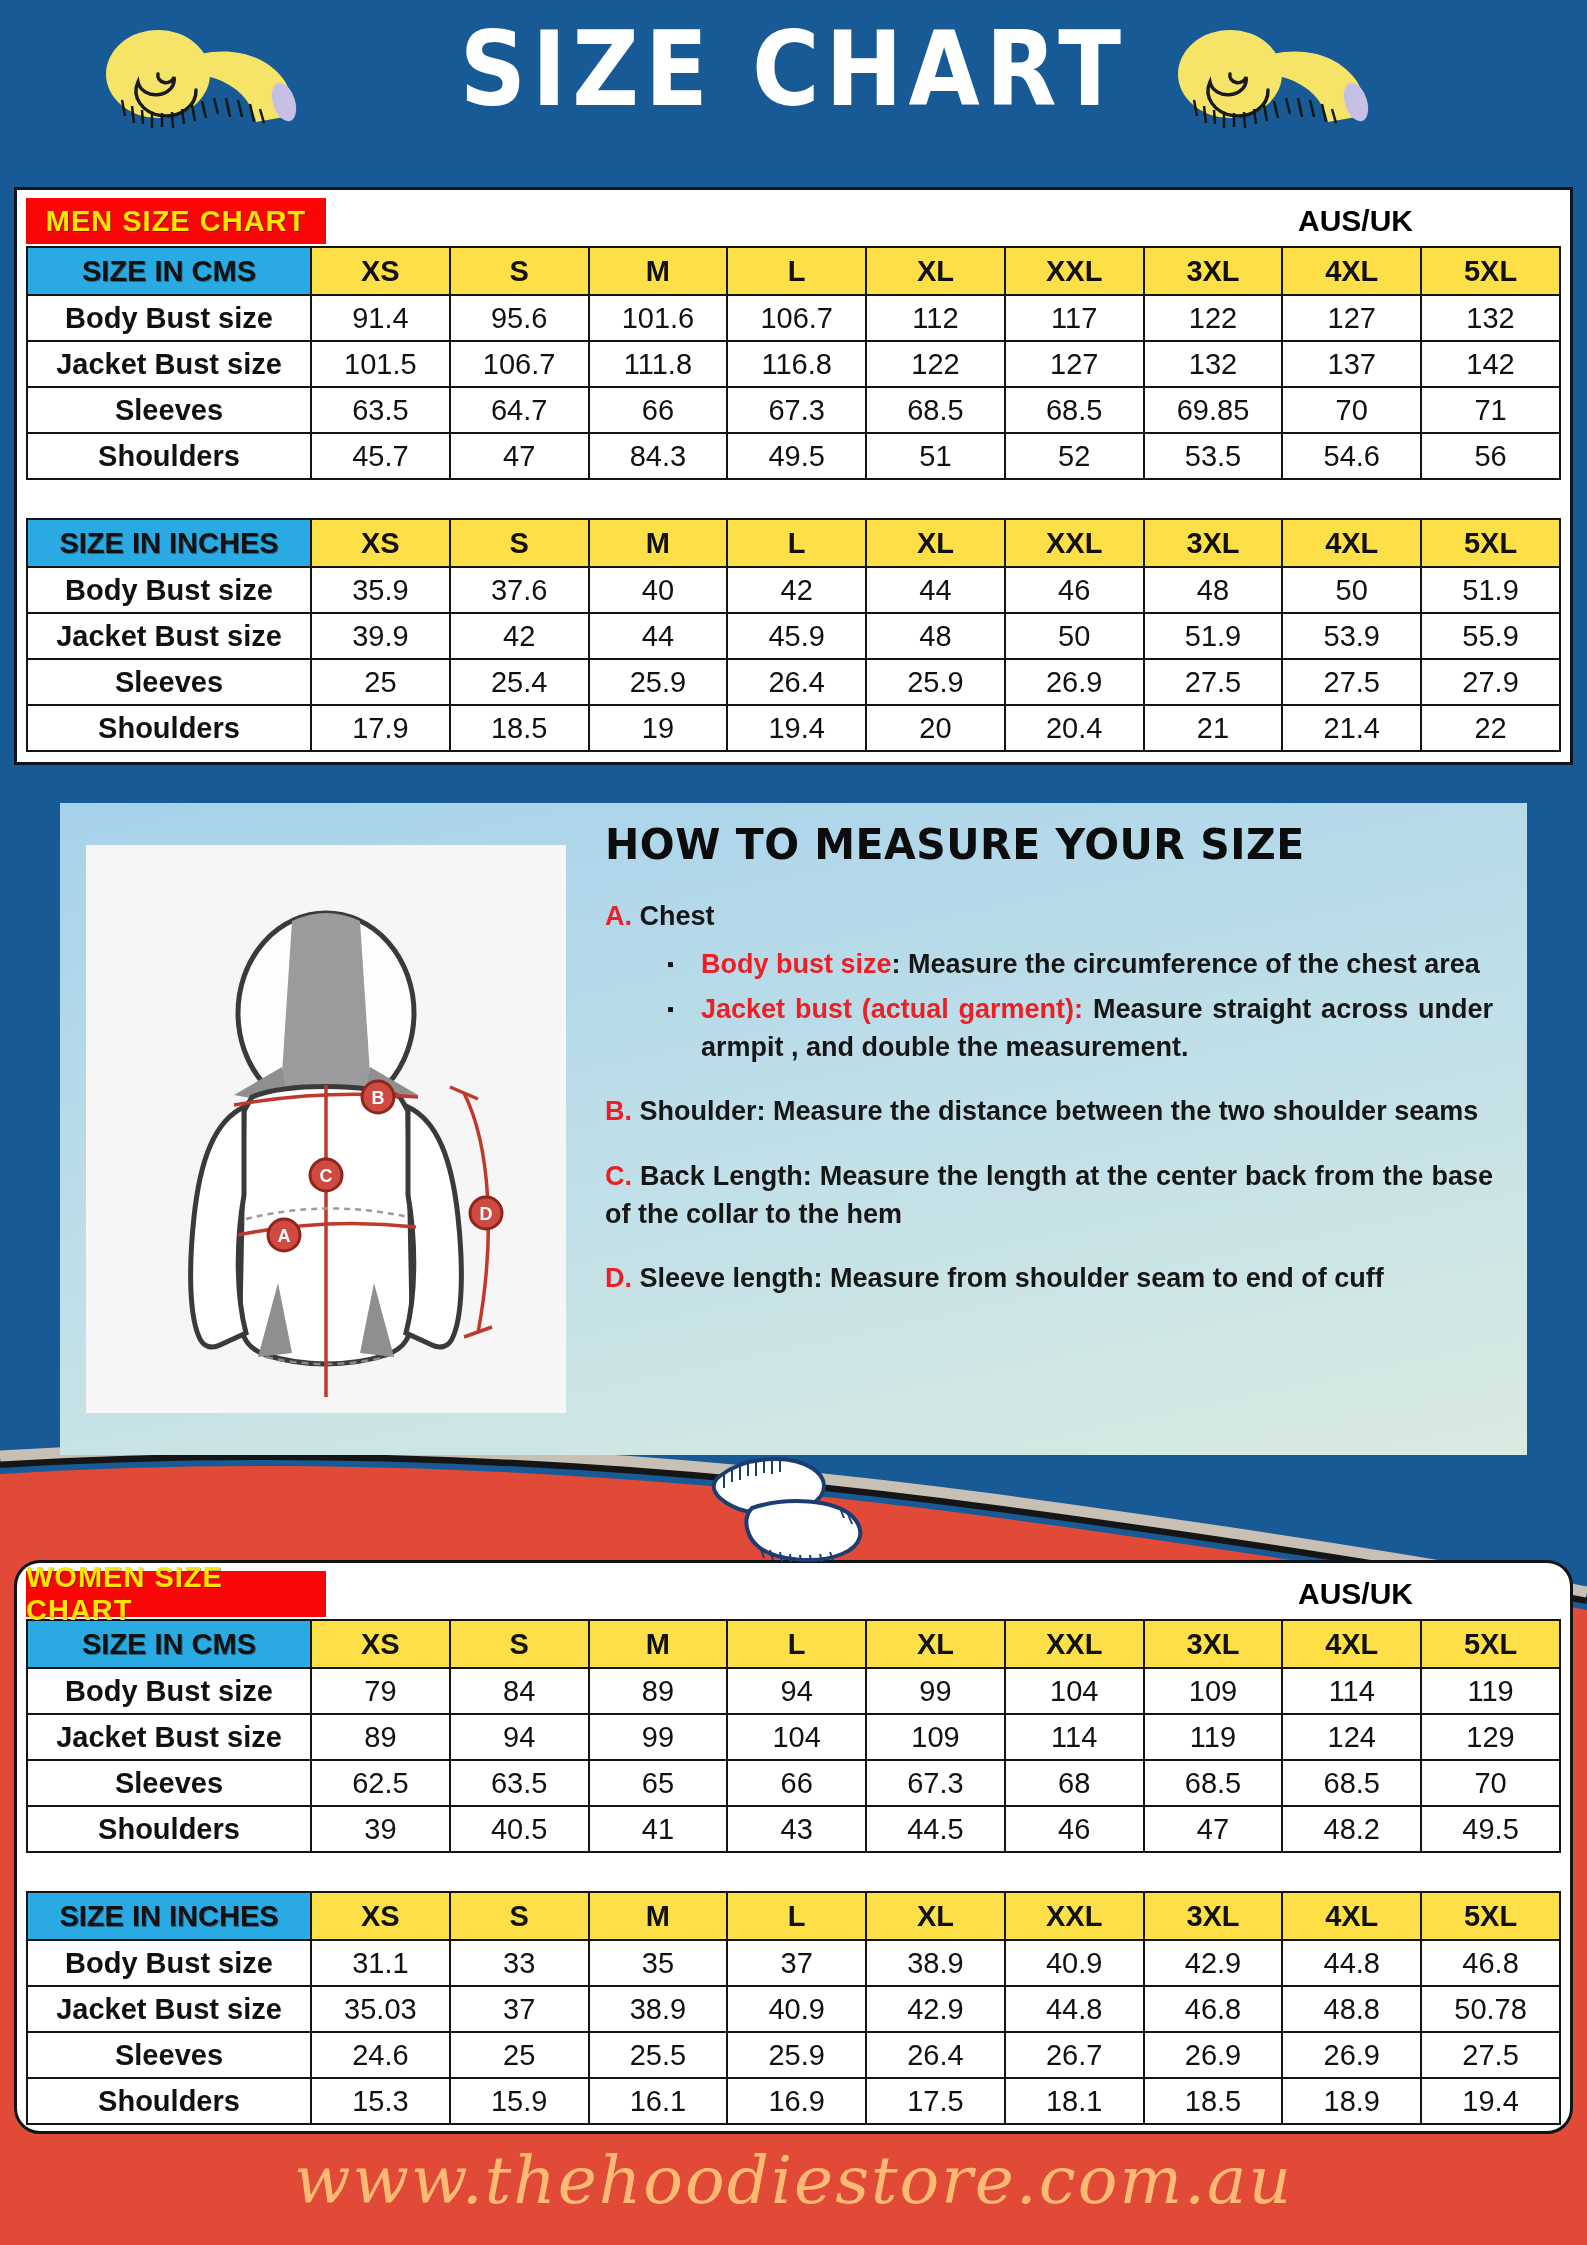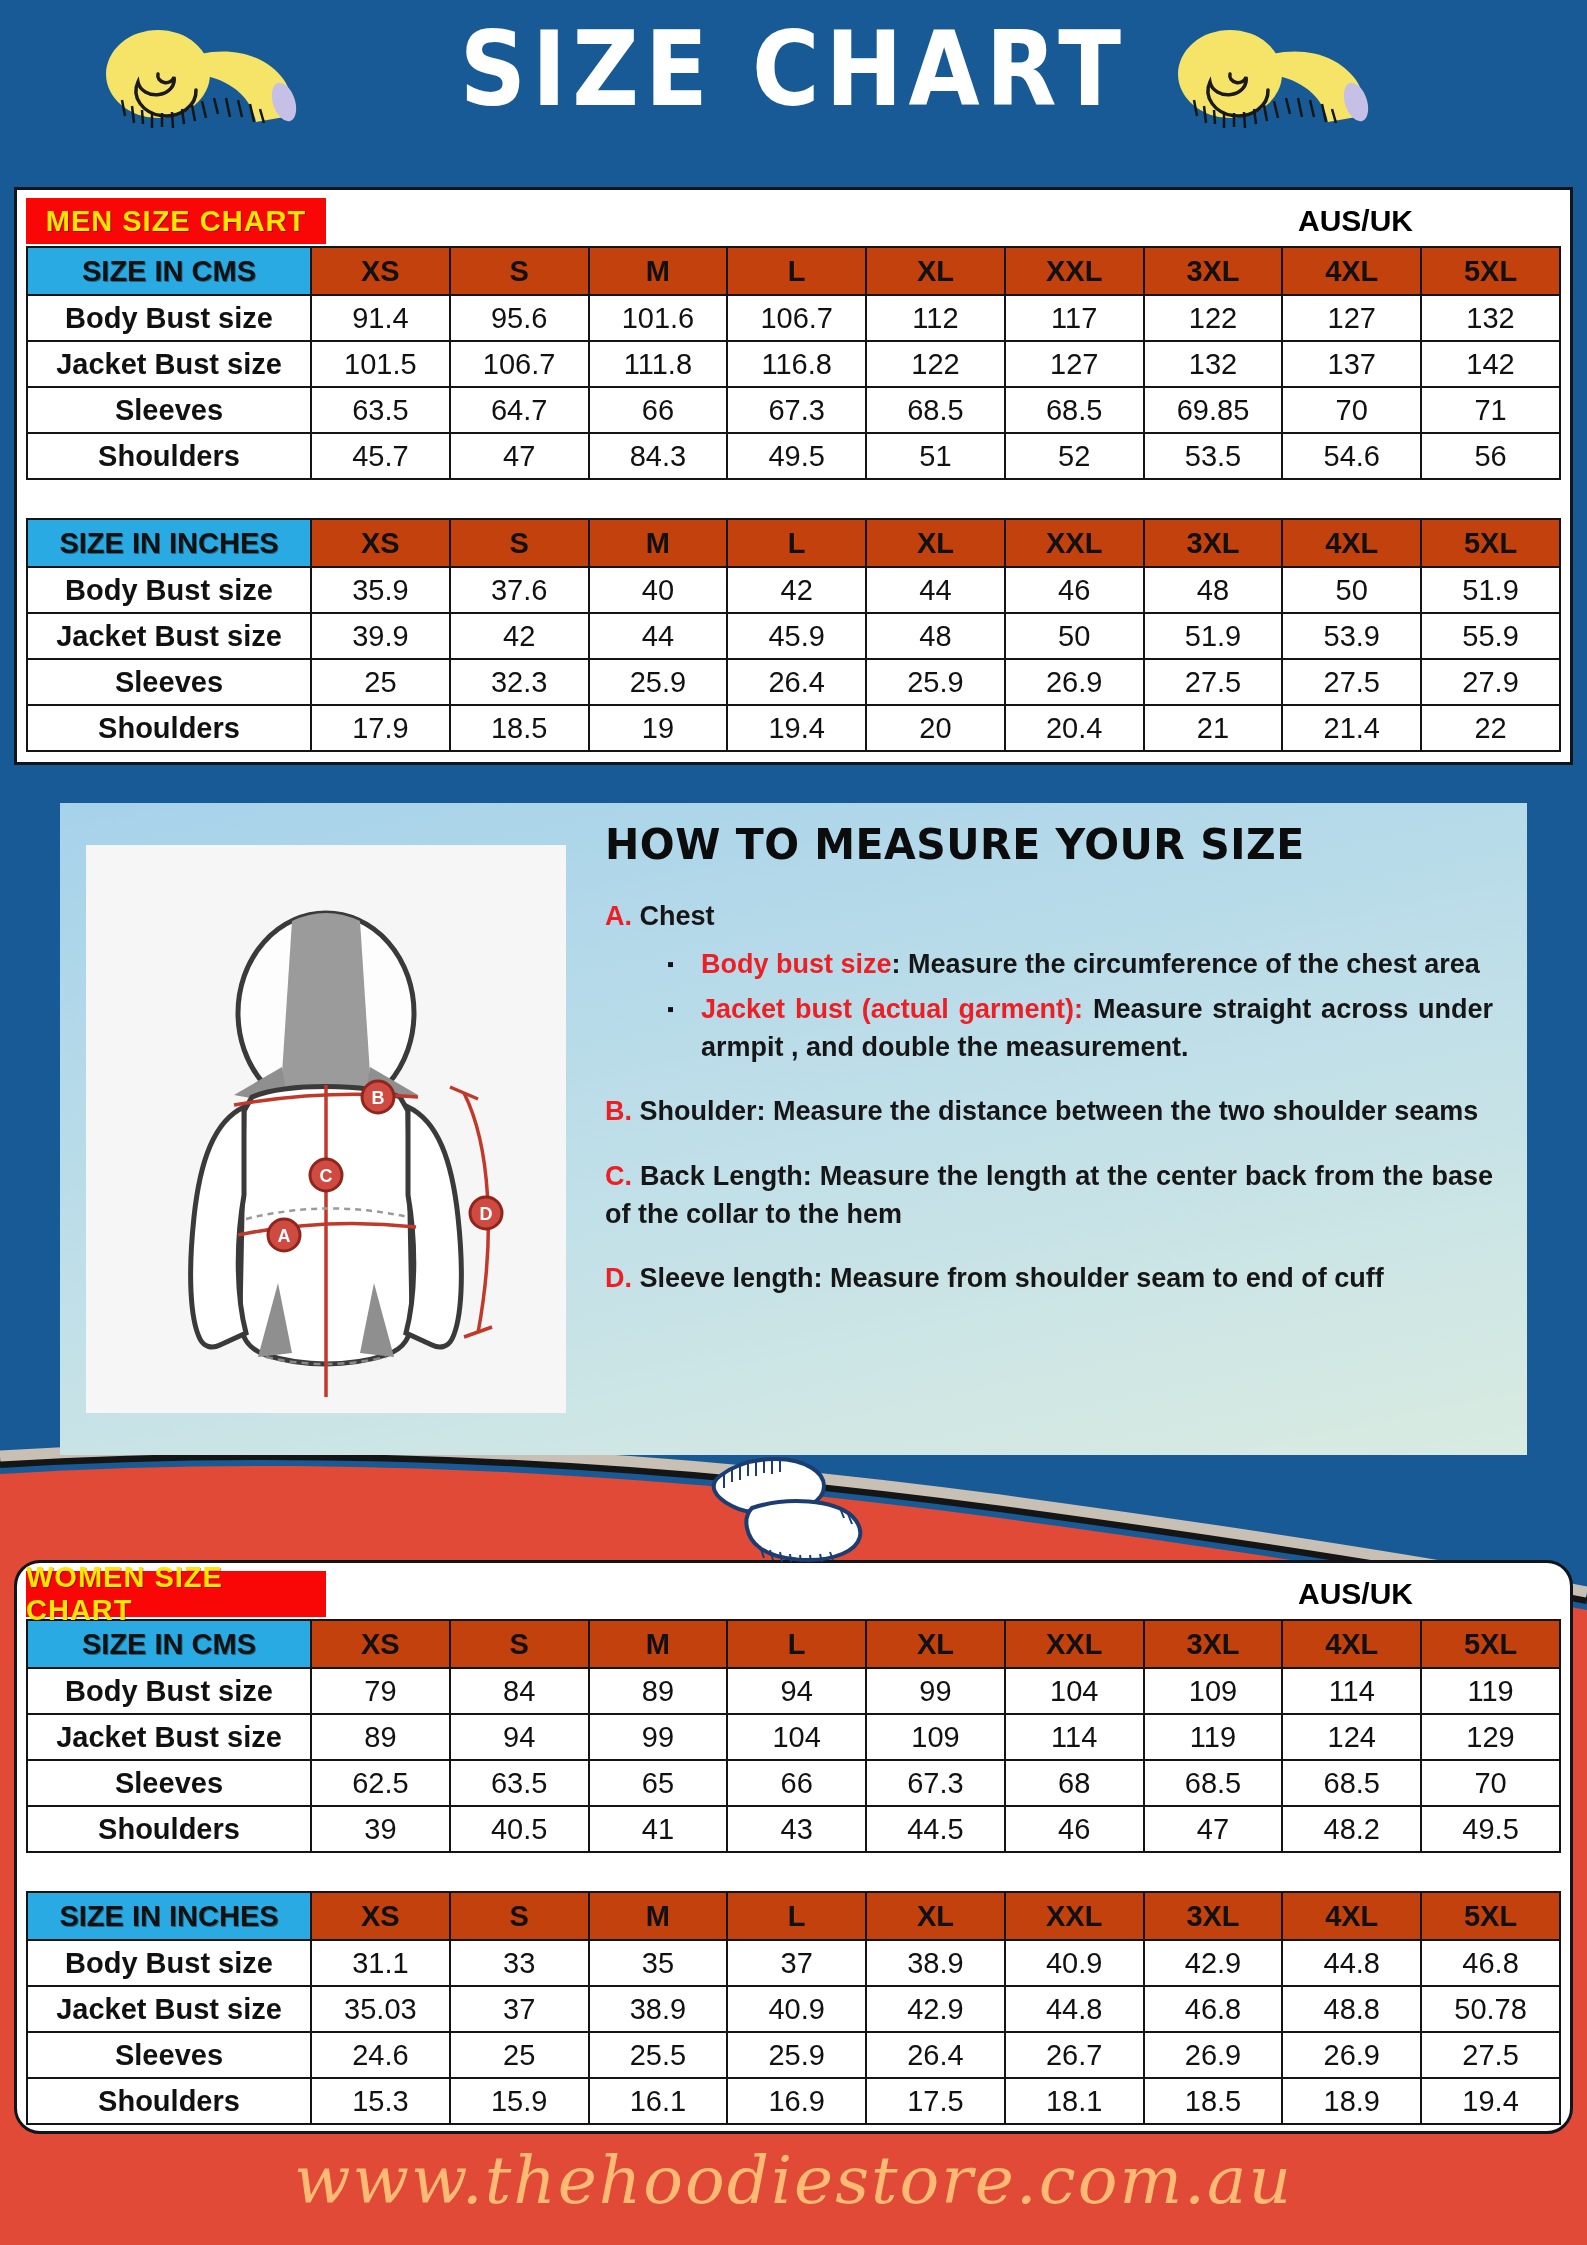--- a/index.html
+++ b/index.html
@@ -23,21 +23,21 @@
   .chart-label{width:300px;height:46px;background:#f90606;color:#ffe600;font-weight:bold;
     font-size:29px;display:flex;align-items:center;justify-content:center;letter-spacing:1px;
     text-shadow:1px 1px 0 rgba(0,0,0,.35);}
   .region{margin-left:auto;margin-right:148px;font-weight:bold;font-size:30px;color:#000;}
   table.sizes{width:100%;border-collapse:collapse;table-layout:fixed;}
   table.sizes td{border:2px solid #141414;text-align:center;height:44px;font-size:29px;
     color:#111;padding:0;overflow:hidden;}
   table.sizes tr:first-child td{height:46px;}
   td.unit{width:282px;background:#29aae3;color:#f8ef00;font-weight:bold;font-size:27px;
     text-shadow:1px 1px 0 rgba(0,0,0,.4);}
-  td.szh{background:#c2410c;font-weight:bold;font-size:32px;margin-left:20px;}
+  td.szh{background:#fde047;font-weight:bold;font-size:32px;margin-left:20px;}
   td.rl{text-align:left;padding-left:12px;font-weight:bold;font-size:28px;}
   .tbl-gap{height:38px;}
 
   
   .measure-panel{position:absolute;left:60px;top:803px;width:1467px;height:652px;z-index:4;
     background:linear-gradient(168deg,#a6d2ea 0%,#c2e0e8 55%,#d9ebe1 100%);}
   .diagram-box{position:absolute;left:26px;top:42px;width:480px;height:568px;background:#f6f6f6;}
   .mg-content{position:absolute;left:545px;top:16px;width:888px;}
   .mg-title{font-size:41px;font-weight:bold;color:#0c0c0c;letter-spacing:.5px;margin-bottom:30px;
     font-family:"DejaVu Sans",sans-serif;transform:scaleY(1.05);transform-origin:left top;}
@@ -217,21 +217,21 @@
               <td class="val">45.9</td>
               <td class="val">48</td>
               <td class="val">50</td>
               <td class="val">51.9</td>
               <td class="val">53.9</td>
               <td class="val">55.9</td>
             </tr>
             <tr>
               <td class="rl">Sleeves</td>
               <td class="val">25</td>
-              <td class="val">32.3</td>
+              <td class="val">25.4</td>
               <td class="val">25.9</td>
               <td class="val">26.4</td>
               <td class="val">25.9</td>
               <td class="val">26.9</td>
               <td class="val">27.5</td>
               <td class="val">27.5</td>
               <td class="val">27.9</td>
             </tr>
             <tr>
               <td class="rl">Shoulders</td>

